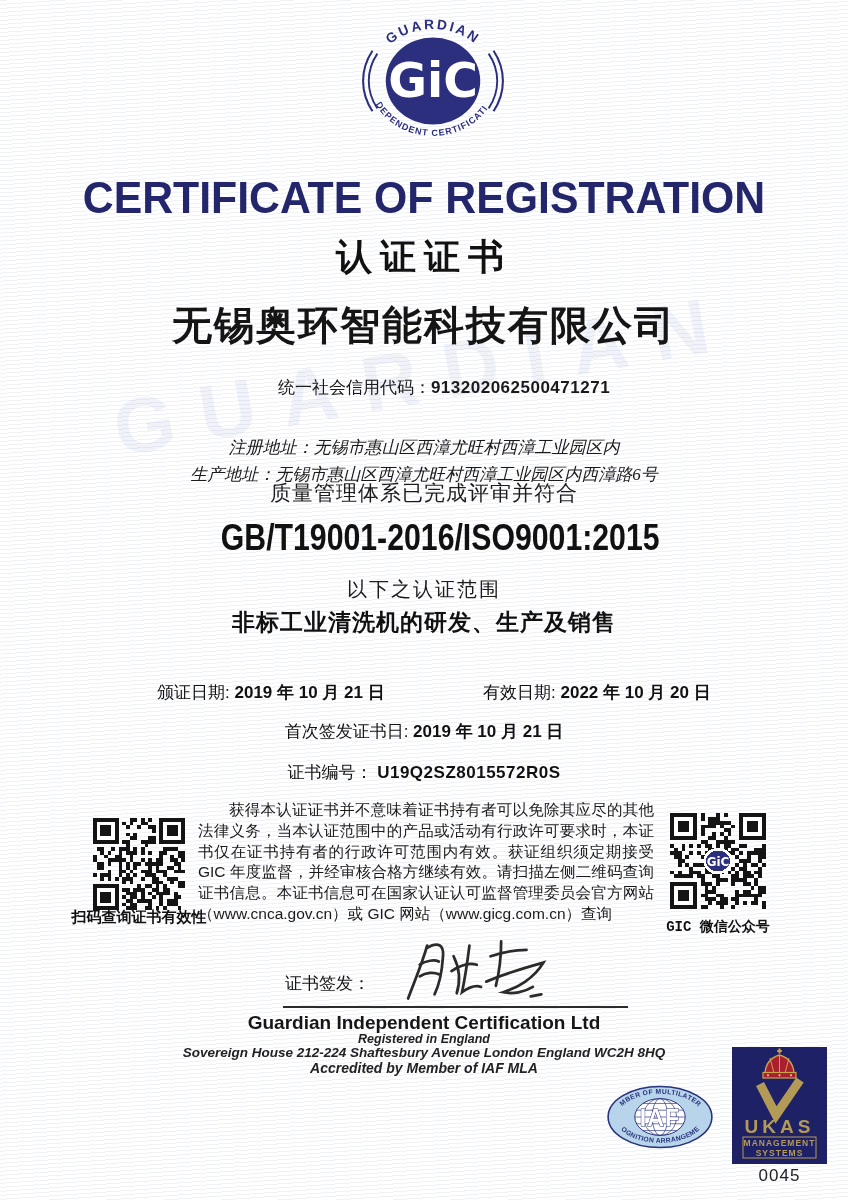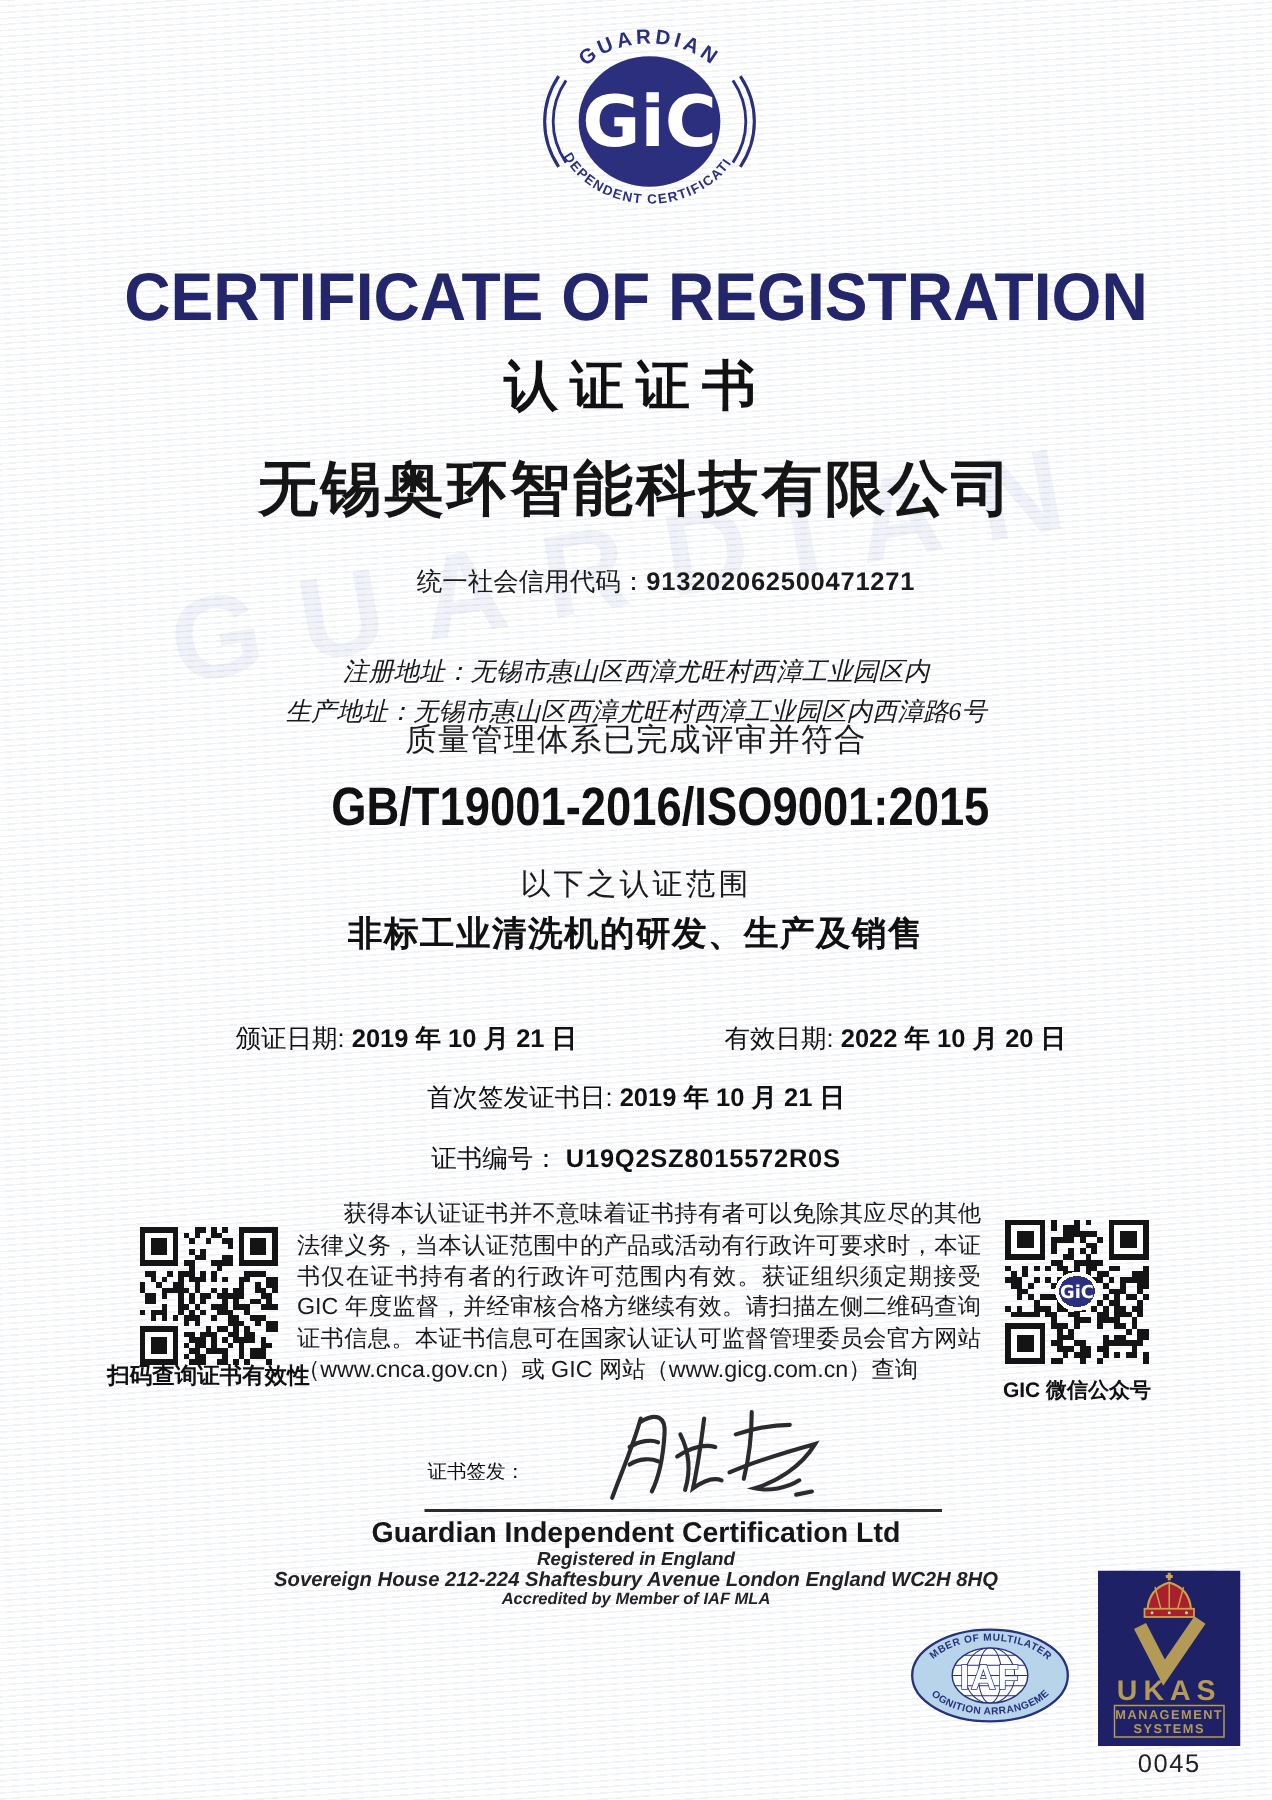--- a/index.html
+++ b/index.html
@@ -39,28 +39,28 @@
   .cert-no{top:761px;font-size:17px;color:#111;}
   .cert-no .num{font-weight:bold;letter-spacing:0.5px;}
   .notice{
     top:800px;left:198px;width:456px;font-size:15.5px;line-height:20.8px;color:#1a1a1a;
     text-align:justify;text-indent:2em;margin:0;
   }
   .qr{shape-rendering:crispEdges;}
   .qr-left{top:818px;left:88px;width:102px;height:92px;}
   .qr-right{top:812px;left:670px;width:96px;height:98px;}
   .qr-label-left{top:908px;left:48px;width:182px;text-align:center;font-size:15px;font-weight:600;color:#111;}
-  .qr-label-right{top:918px;left:648px;width:140px;text-align:center;font-size:14px;font-weight:600;color:#111;}
-  .sign-label{top:972px;left:285px;font-size:13px;color:#111;}
+  .qr-label-right{top:918px;left:648px;width:140px;text-align:center;font-size:14px;font-weight:600;color:#111;font-family:Liberation Mono, monospace;}
+  .sign-label{top:972px;left:285px;font-size:17px;color:#111;}
   .signature{top:933px;left:390px;width:180px;height:74px;}
   .sign-line{top:1006px;left:283px;width:345px;height:2px;background:#2c2c2c;}
   .footer-company{top:1012px;margin:0;font-size:19px;font-weight:bold;color:#161616;}
   .footer-registered{top:1032px;font-size:12.5px;font-style:italic;font-weight:600;color:#222;font-family:"Liberation Sans",sans-serif;}
   .footer-address{top:1045px;font-size:13.5px;font-style:italic;font-weight:600;color:#222;}
-  .footer-accredited{top:1060px;font-size:11px;font-style:italic;font-weight:600;color:#222;}
+  .footer-accredited{top:1060px;font-size:14px;font-style:italic;font-weight:600;color:#222;}
   .iaf-logo{top:1085px;left:606px;width:108px;height:64px;}
   .ukas-logo{top:1047px;left:732px;width:95px;height:117px;}
   .ukas-number{top:1166px;left:732px;width:95px;text-align:center;font-size:17px;color:#222;letter-spacing:1px;}
 </style>
 </head>
 <body>
 
 <div class="certificate">
 
   <div class="abs watermark">GUARDIAN</div>

